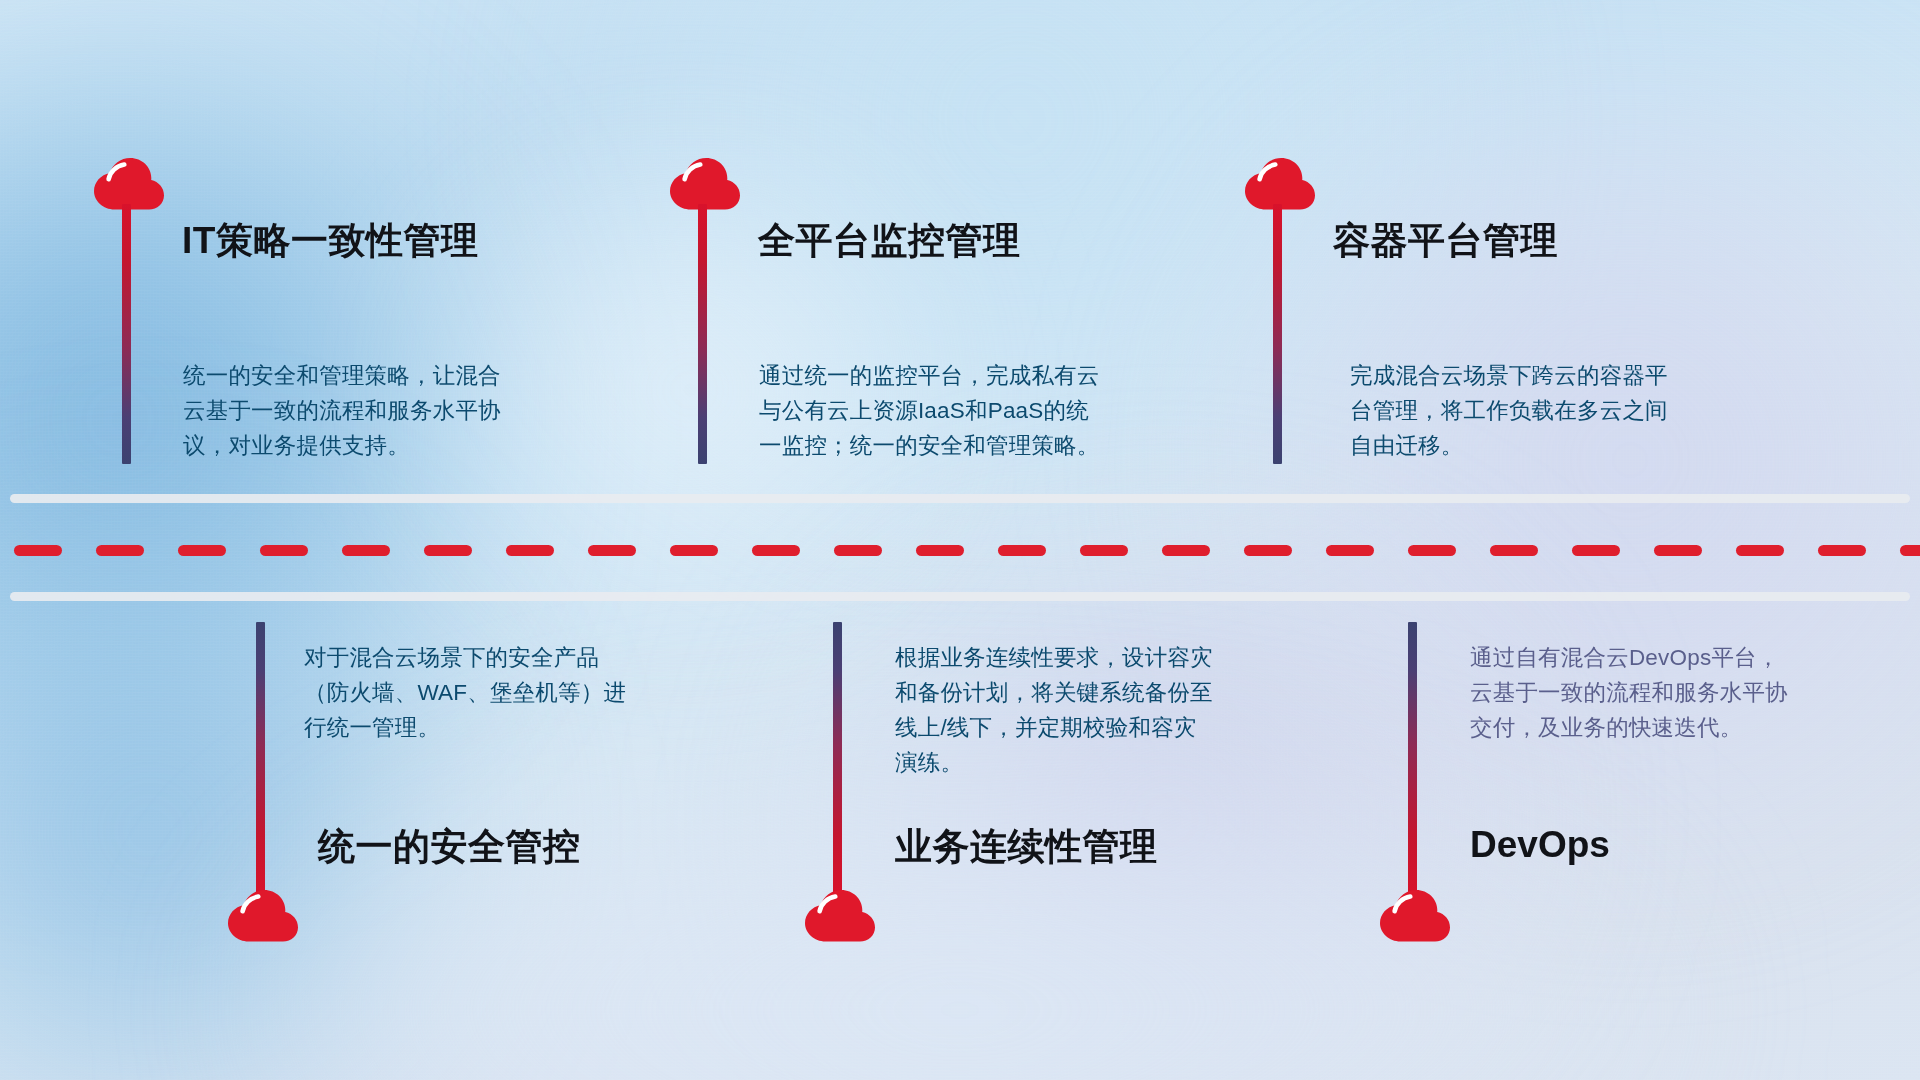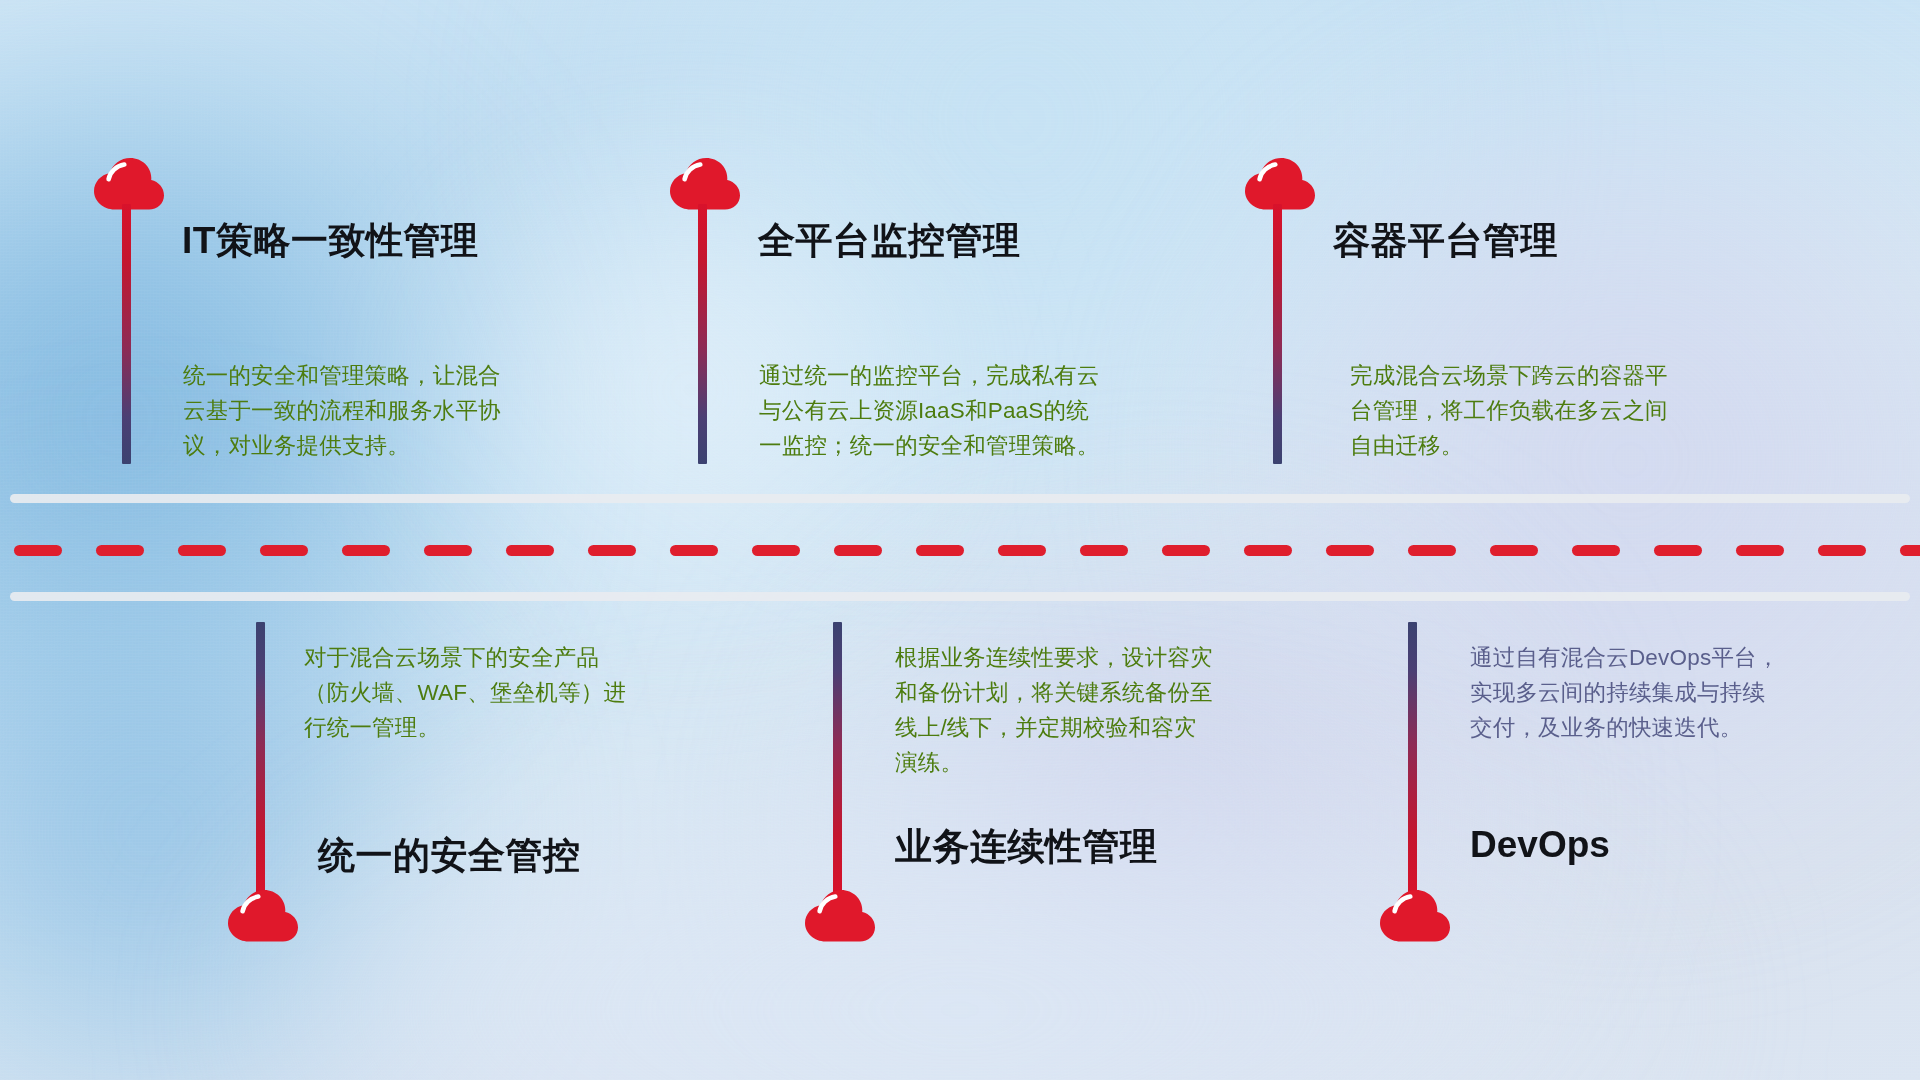--- a/index.html
+++ b/index.html
@@ -133,21 +133,21 @@
     color: #111318;
     letter-spacing: 0.5px;
     line-height: 1;
   }
   .title-latin { letter-spacing: 0px; }
 
   .desc {
     position: absolute;
     font-size: 22.5px;
     line-height: 35px;
-    color: #4d7c0f;
+    color: #0c4a6e;
     white-space: pre-line;
     letter-spacing: 0.2px;
   }
   .desc-lav { color: #5a5f8c; }
 </style>
 </head>
 <body>
 
 <div id="stage">
 
@@ -232,21 +232,21 @@
         <div class="dash" style="left: 1900px;"></div>
       </div>
     <div class="rule-solid" style="top:592px;"></div>
   </div>
 
   <div class="item">
     <div class="desc" style="left:304px; top:640px; width:430px;">对于混合云场景下的安全产品
 （防火墙、WAF、堡垒机等）进
 行统一管理。</div>
     <div class="stem stem-up" style="left:256px; top:622px; height:272px;"></div>
-    <div class="title" style="left:318px; top:828px;margin-top:9px;">统一的安全管控</div>
+    <div class="title" style="left:318px; top:828px;">统一的安全管控</div>
     <div class="cloud" style="left:228px; top:890px;">
       <svg viewBox="0 0 70 52" xmlns="http://www.w3.org/2000/svg">
         <path d="M20.5 51.5C9.2 51.5 0 43.2 0 33.0C0 24.2 6.8 16.8 15.9 15.0C18.4 6.3 26.6 0 36.3 0C47.9 0 57.3 8.9 57.3 19.9C57.3 20.6 57.3 21.3 57.2 22.0C64.8 23.7 70 30.0 70 37.4C70 45.2 63.3 51.5 55.0 51.5Z" fill="#E0182B"></path>
         <path d="M14.6 21.2C16.0 13.8 22.4 8.0 30.3 6.6" stroke="#ffffff" stroke-width="4.6" stroke-linecap="round" fill="none"></path>
       </svg>
     </div>
   </div>
 
   <div class="item">
     <div class="desc" style="left:895px; top:640px; width:430px;">根据业务连续性要求，设计容灾
@@ -258,21 +258,21 @@
     <div class="cloud" style="left:805px; top:890px;">
       <svg viewBox="0 0 70 52" xmlns="http://www.w3.org/2000/svg">
         <path d="M20.5 51.5C9.2 51.5 0 43.2 0 33.0C0 24.2 6.8 16.8 15.9 15.0C18.4 6.3 26.6 0 36.3 0C47.9 0 57.3 8.9 57.3 19.9C57.3 20.6 57.3 21.3 57.2 22.0C64.8 23.7 70 30.0 70 37.4C70 45.2 63.3 51.5 55.0 51.5Z" fill="#E0182B"></path>
         <path d="M14.6 21.2C16.0 13.8 22.4 8.0 30.3 6.6" stroke="#ffffff" stroke-width="4.6" stroke-linecap="round" fill="none"></path>
       </svg>
     </div>
   </div>
 
   <div class="item">
     <div class="desc desc-lav" style="left:1470px; top:640px; width:430px;">通过自有混合云DevOps平台，
-实现多云间的持续集成与持续
+云基于一致的流程和服务水平协
 交付，及业务的快速迭代。</div>
     <div class="stem stem-up" style="left:1408px; top:622px; height:272px;"></div>
     <div class="title title-latin" style="left:1470px; top:826px;">DevOps</div>
     <div class="cloud" style="left:1380px; top:890px;">
       <svg viewBox="0 0 70 52" xmlns="http://www.w3.org/2000/svg">
         <path d="M20.5 51.5C9.2 51.5 0 43.2 0 33.0C0 24.2 6.8 16.8 15.9 15.0C18.4 6.3 26.6 0 36.3 0C47.9 0 57.3 8.9 57.3 19.9C57.3 20.6 57.3 21.3 57.2 22.0C64.8 23.7 70 30.0 70 37.4C70 45.2 63.3 51.5 55.0 51.5Z" fill="#E0182B"></path>
         <path d="M14.6 21.2C16.0 13.8 22.4 8.0 30.3 6.6" stroke="#ffffff" stroke-width="4.6" stroke-linecap="round" fill="none"></path>
       </svg>
     </div>
   </div>

